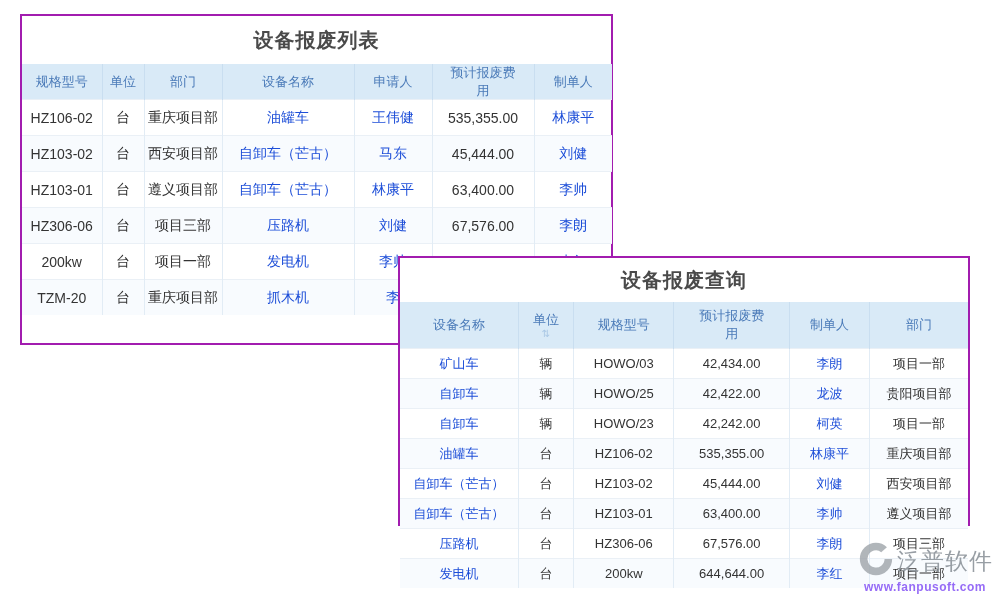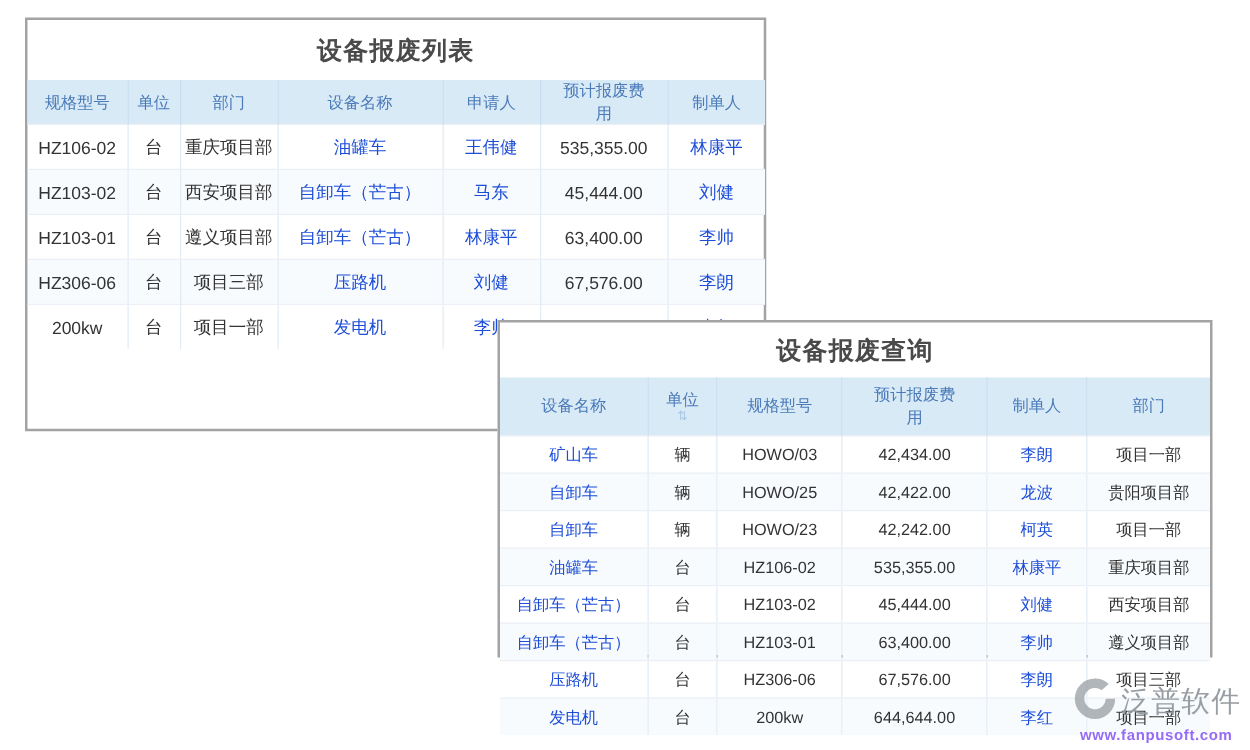--- a/index.html
+++ b/index.html
@@ -3,21 +3,21 @@
 <meta charset="utf-8">
 <style>
   html,body{margin:0;padding:0;}
   body{
     width:1000px;height:600px;position:relative;overflow:hidden;
     background:#ffffff;
     font-family:"Liberation Sans","DejaVu Sans",sans-serif;
   }
   .window{
     position:absolute;background:#ffffff;
-    border:2px solid #a3a3a3;box-sizing:border-box;
+    border:2px solid #a21caf;box-sizing:border-box;
   }
   #win1{left:20px;top:14px;width:593px;height:331px;z-index:1;}
   #win2{left:398px;top:256px;width:572px;height:270px;z-index:2;}
   .win-title{
     display:flex;align-items:center;justify-content:center;
     font-weight:bold;color:#4a4a4a;letter-spacing:1px;
   }
   #win1 .win-title{height:48px;font-size:20px;}
   #win2 .win-title{height:44px;font-size:20px;}
   table{border-collapse:collapse;table-layout:fixed;width:100%;}
@@ -148,20 +148,29 @@
         </tr>
         <tr>
           <td>200kw</td>
           <td>台</td>
           <td>项目一部</td>
           <td class="link">发电机</td>
           <td class="link">李帅</td>
           <td>644,644.00</td>
           <td class="link">李红</td>
         </tr>
+        <tr>
+          <td>TZM-20</td>
+          <td>台</td>
+          <td>重庆项目部</td>
+          <td class="link">抓木机</td>
+          <td class="link">李</td>
+          <td></td>
+          <td></td>
+        </tr>
       </tbody>
     </table>
 </div>
 
 <div class="window" id="win2">
   <div class="win-title">设备报废查询</div>
   <table id="table2">
       <colgroup>
         <col style="width: 118px;">
         <col style="width: 55px;">

